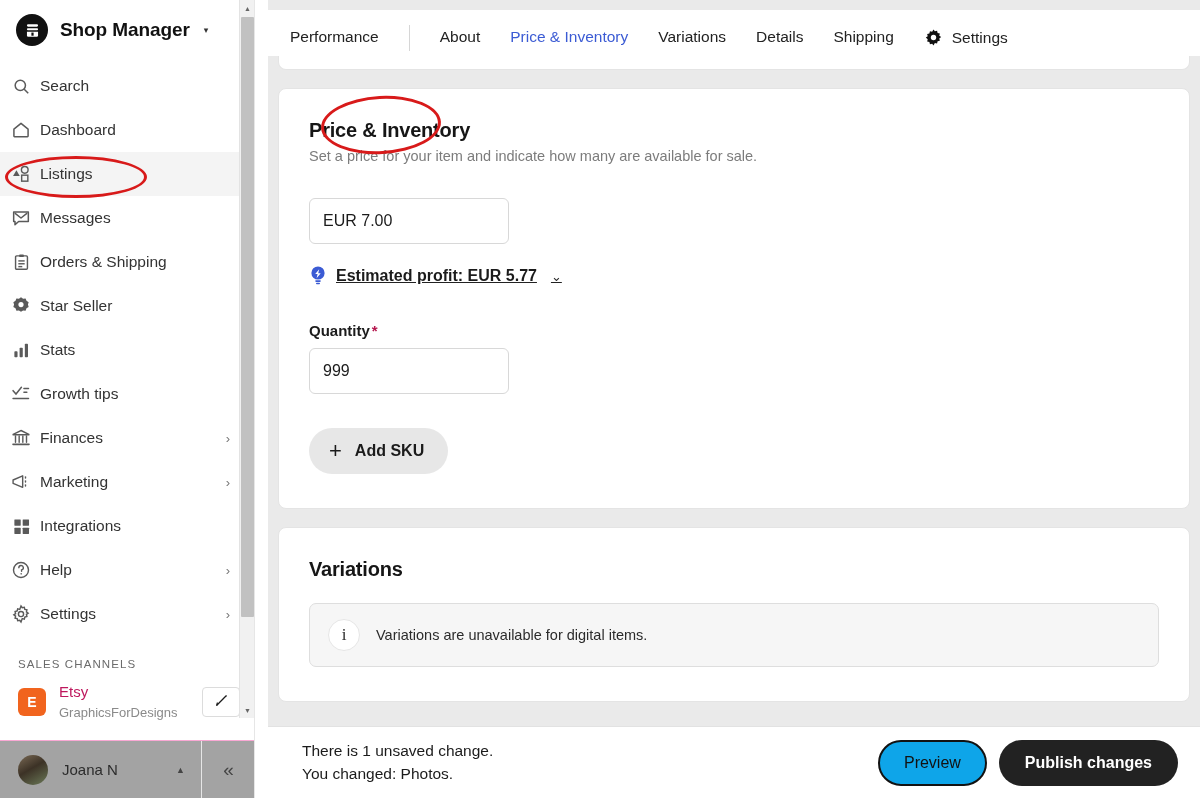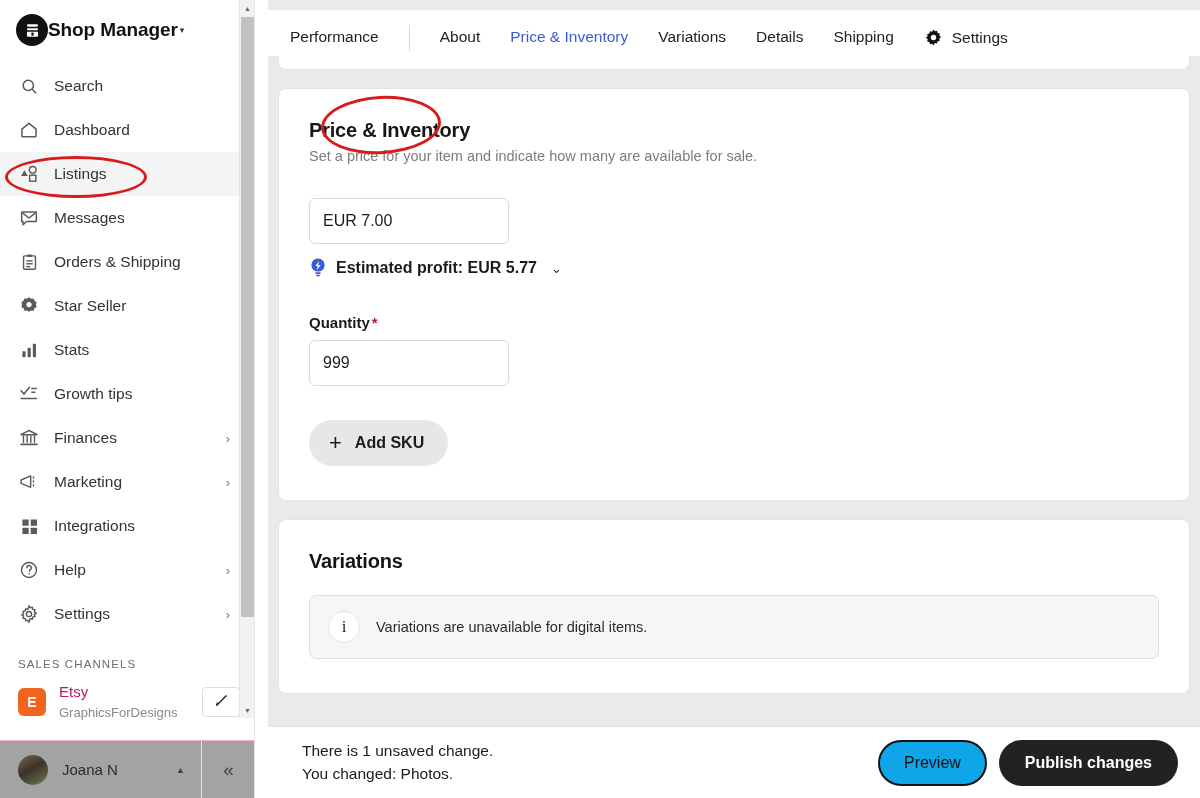--- a/index.html
+++ b/index.html
@@ -27,20 +27,21 @@
     width: 255px;
     height: 798px;
     background: #ffffff;
     border-right: 1px solid #e6e6e6;
     overflow: hidden;
   }
 
   .shop-header {
     display: flex;
     align-items: center;
+    gap: 12px;
     padding: 14px 0 14px 16px;
   }
   .shop-logo {
     width: 32px; height: 32px;
     border-radius: 50%;
     background: #111111;
     display: flex; align-items: center; justify-content: center;
     flex: 0 0 auto;
   }
   .shop-name {
@@ -55,23 +56,23 @@
     margin-left: 2px;
     line-height: 1;
   }
 
   .nav-list { padding-top: 4px; }
 
   .nav-item {
     position: relative;
     display: flex;
     align-items: center;
-    gap: 14px;
+    gap: 8px;
     height: 44px;
-    padding: 0 14px 0 18px;
+    padding: 0 14px 0 10px;
     cursor: pointer;
     color: #3b3b3b;
   }
   .nav-item.active { background: #f4f4f4; }
   .nav-item .ico {
     width: 22px; height: 22px;
     flex: 0 0 22px;
     display: flex; align-items: center; justify-content: center;
     color: #5a5a5a;
   }
@@ -283,22 +284,23 @@
     color: #1b1b1b;
     padding: 0 13px;
     font-family: "Liberation Sans", sans-serif;
     outline: none;
   }
 
   .profit-row {
     display: flex;
     align-items: center;
     gap: 9px;
-    margin-top: 14px;
-    cursor: pointer;
+    margin-top: 22px;
+    cursor: pointer;
+    text-decoration: underline;
   }
   .bulb {
     width: 18px; height: 20px;
     position: relative;
     flex: 0 0 18px;
   }
   .profit-text {
     font-size: 16px;
     font-weight: bold;
     color: #1b1b1b;

